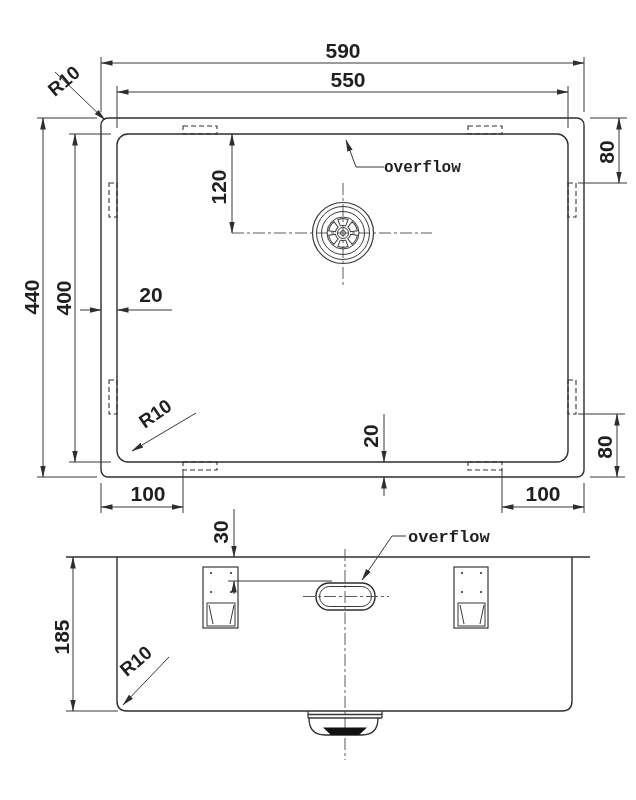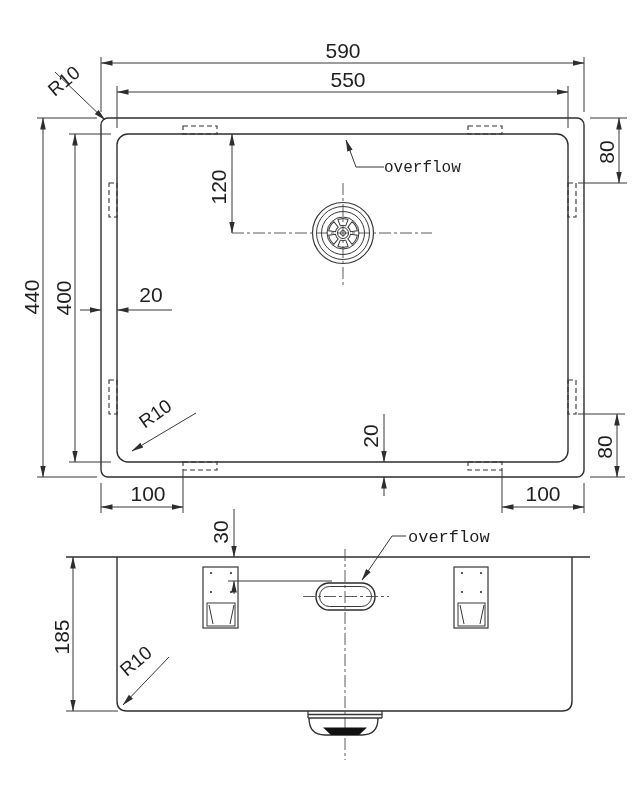--- a/index.html
+++ b/index.html
@@ -1,16 +1,16 @@
 <!DOCTYPE html>
 <html><head>
 <meta charset="utf-8">
 <style>
   html,body{margin:0;padding:0;background:#ffffff;}
-  .canvas{width:636px;height:800px;background:#ffffff;position:relative;overflow:hidden;}
+  .canvas{width:636px;height:800px;background:#ffffff;position:relative;overflow:hidden;font-weight:bold;}
   svg{display:block;}
   .obj{stroke:#2e2e2e;stroke-width:1.4;fill:none;}
   .thin{stroke:#383838;stroke-width:1;fill:none;}
   .dimline{stroke:#383838;stroke-width:1;fill:none;}
   .clip{stroke:#333;stroke-width:1.1;fill:none;stroke-dasharray:5 3;}
   .cl{stroke:#4a4a4a;stroke-width:0.9;fill:none;stroke-dasharray:12 3 3 3;}
   .dimtext{font-family:"Liberation Sans",sans-serif;font-size:21px;fill:#1f1f1f;}
   .radtext{font-family:"Liberation Sans",sans-serif;font-size:19px;fill:#1f1f1f;}
   .monotext{font-family:"Liberation Mono","DejaVu Sans Mono",monospace;font-size:16px;fill:#1f1f1f;}
   .monotext2{font-family:"Liberation Mono","DejaVu Sans Mono",monospace;font-size:17px;fill:#1f1f1f;}

